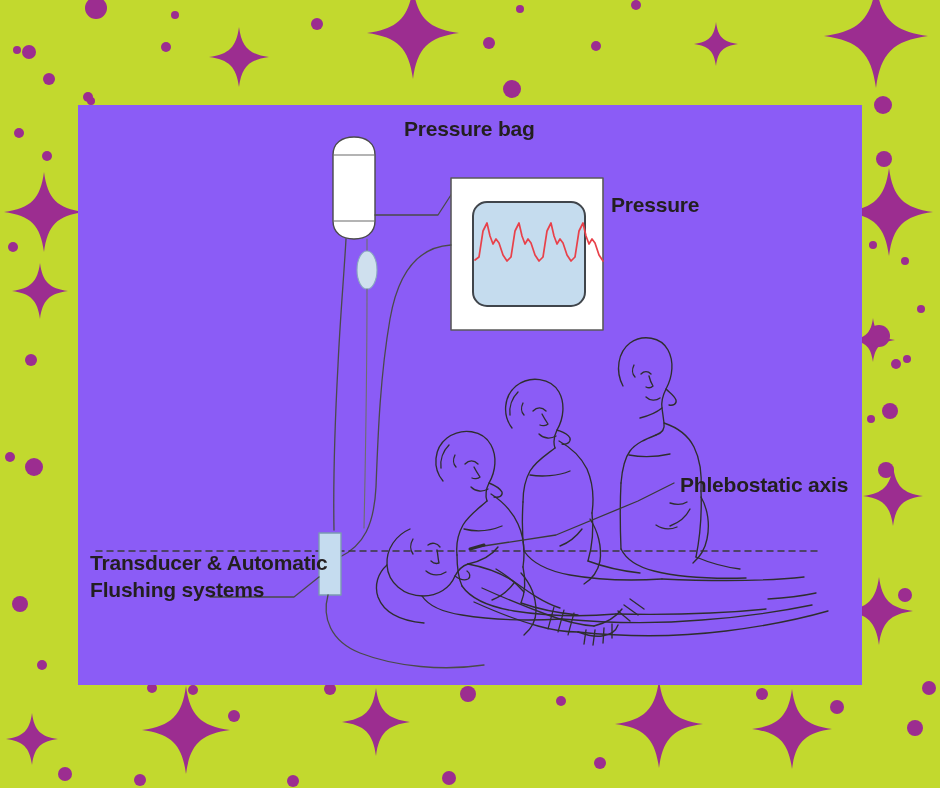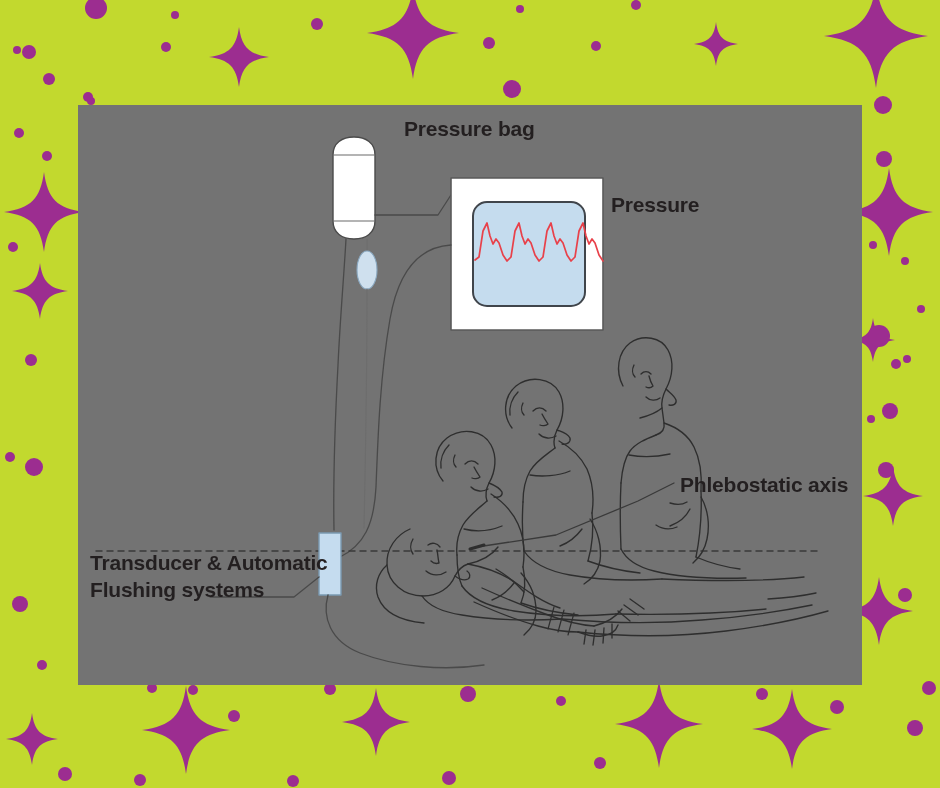--- a/index.html
+++ b/index.html
@@ -22,21 +22,21 @@
     position: absolute;
     left: 0; top: 0;
     width: 940px; height: 788px;
   }
   #white-panel {
     position: absolute;
     left: 78px;
     top: 105px;
     width: 784px;
     height: 580px;
-    background: #737373;
+    background: #8b5cf6;
     overflow: hidden;
   }
   #diagram {
     position: absolute;
     left: 0; top: 0;
     width: 784px;
     height: 580px;
   }
   .lbl {
     position: absolute;

